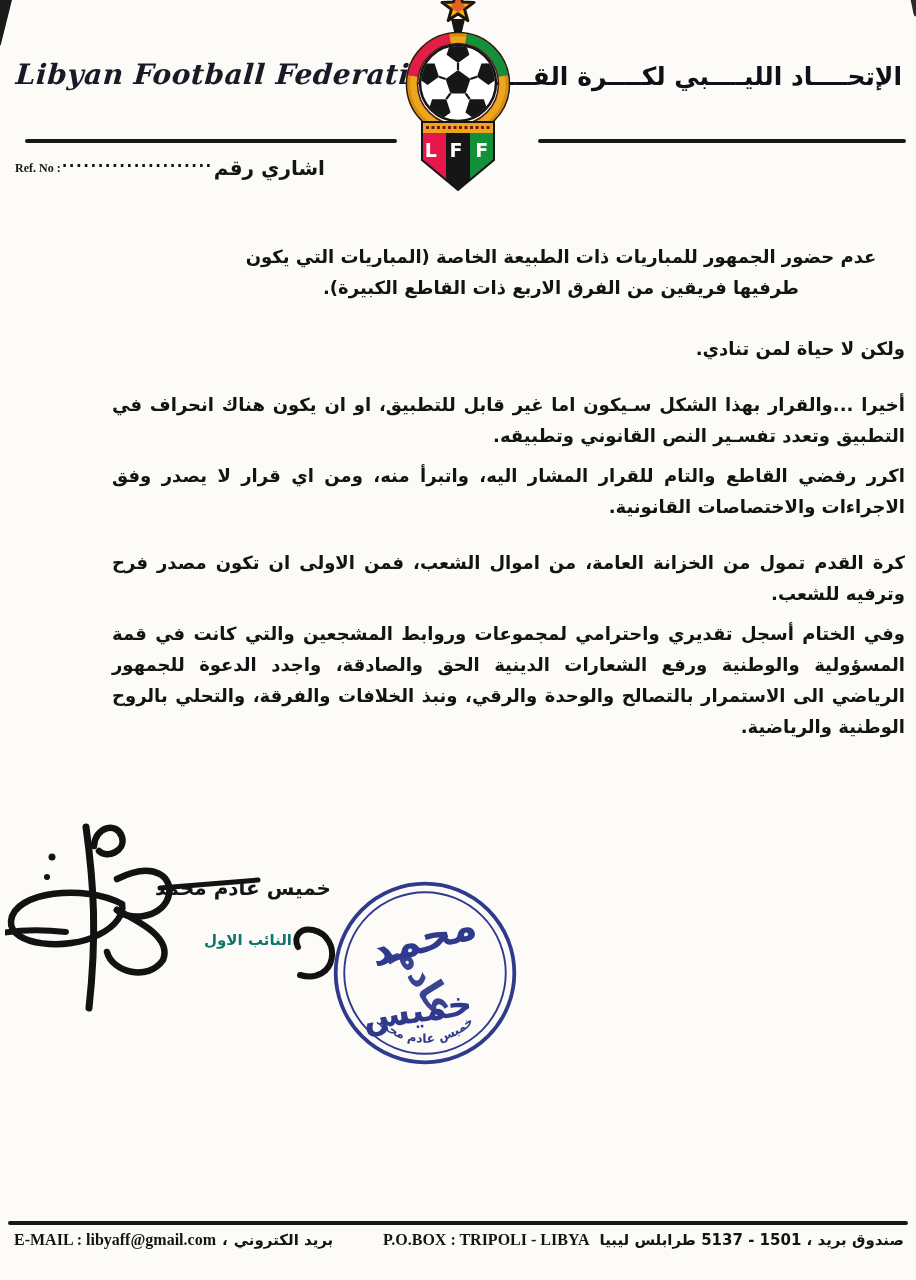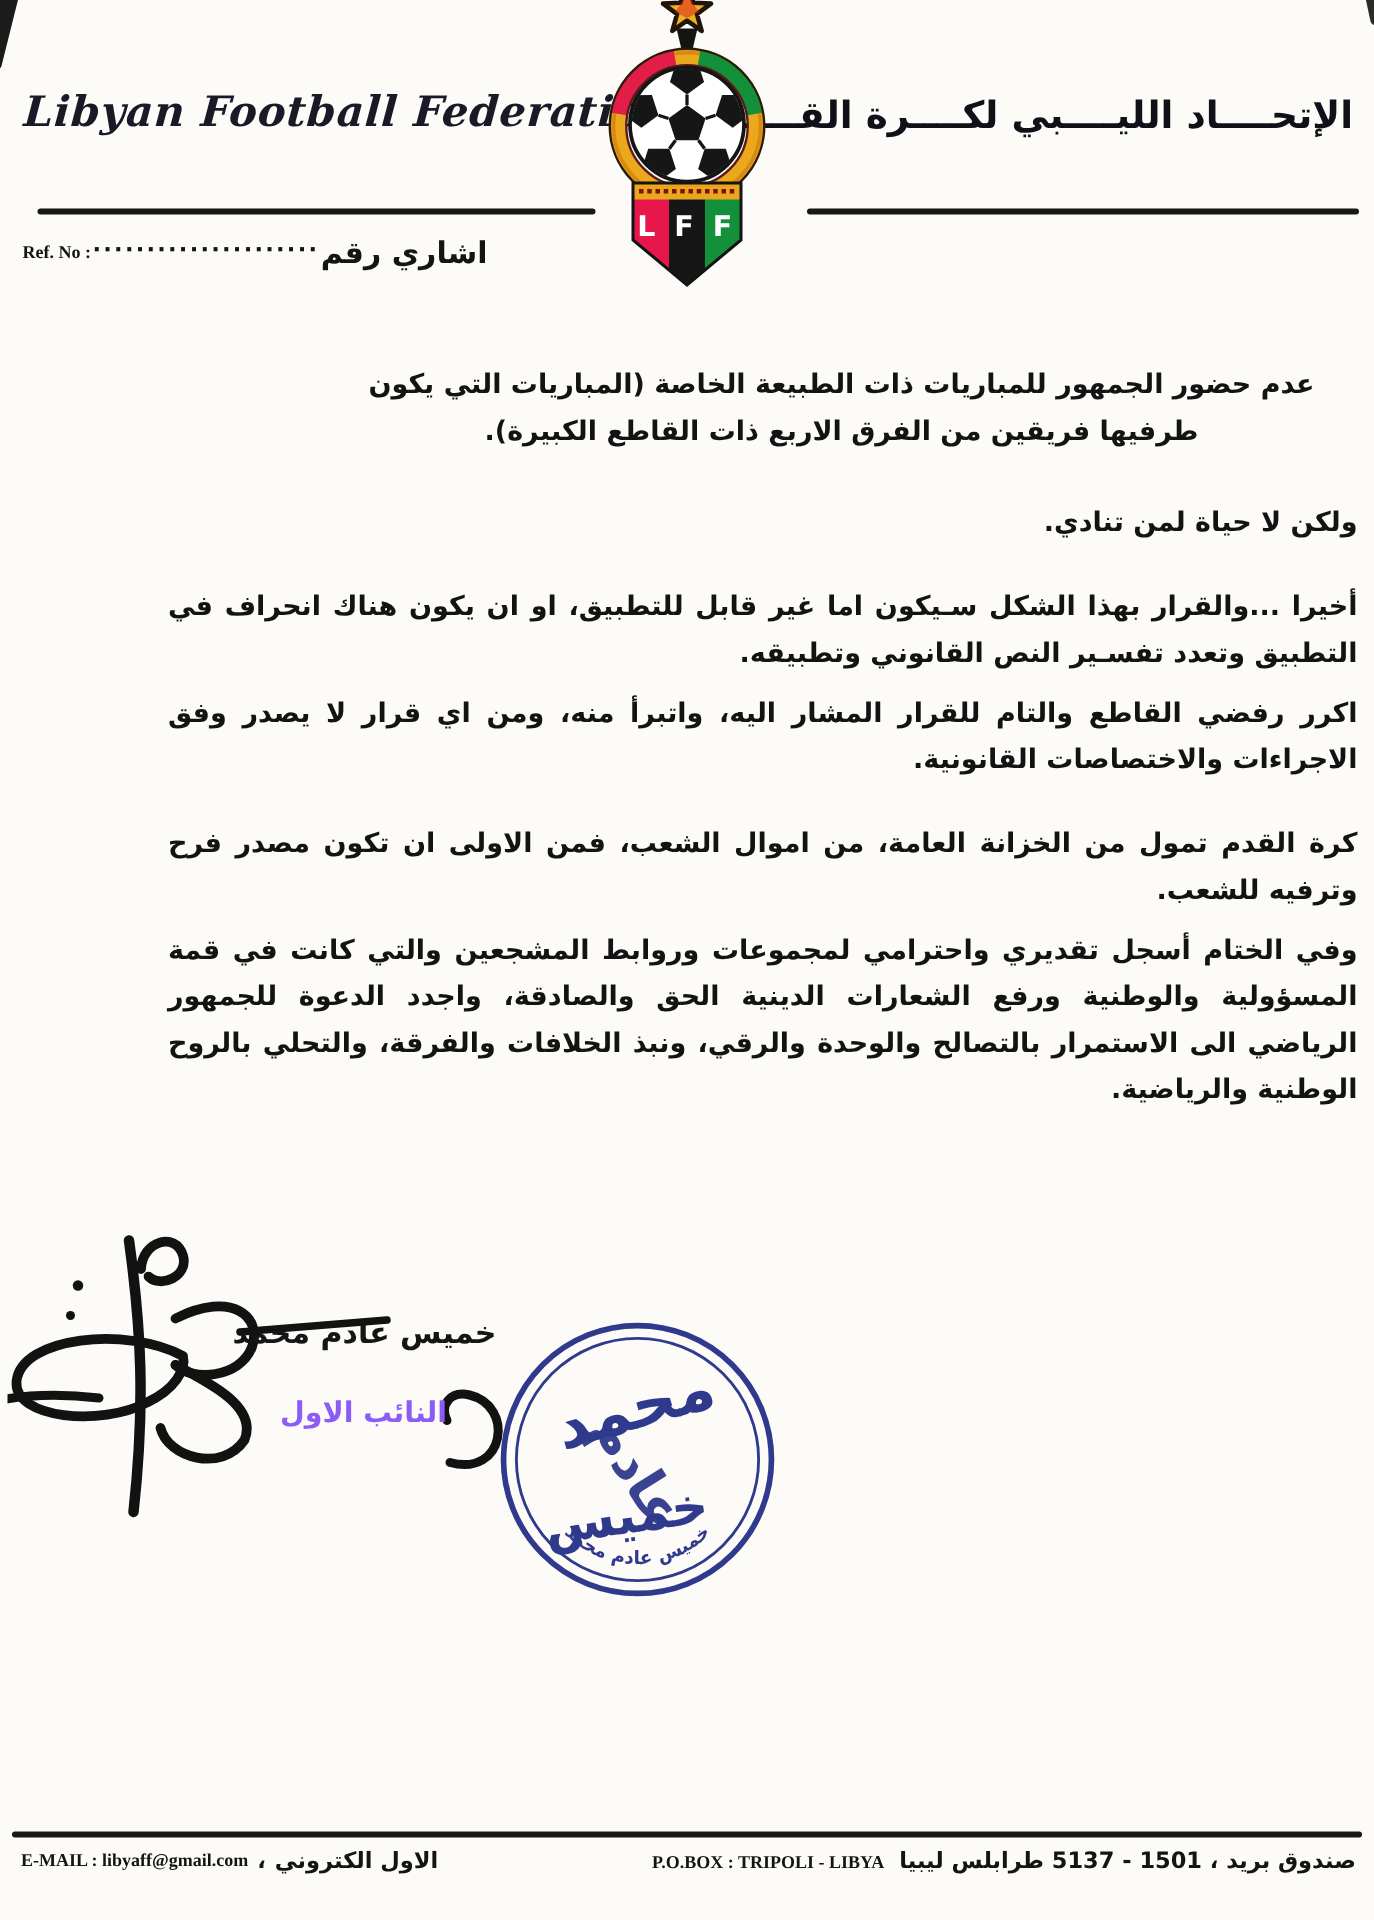--- a/index.html
+++ b/index.html
@@ -49,29 +49,29 @@
   .mt-d{margin-top:9px;}
 
   
   .sig-svg{position:absolute;left:5px;top:815px;}
   .sig-name{
     position:absolute;left:166px;top:876px;width:165px;text-align:center;
     direction:rtl;font-weight:bold;font-size:20px;white-space:nowrap;color:#151515;
   }
   .sig-title{
     position:absolute;left:198px;top:931px;width:100px;text-align:center;
-    direction:rtl;font-weight:bold;font-size:19px;white-space:nowrap;color:#8b5cf6;
+    direction:rtl;font-weight:bold;font-size:15px;white-space:nowrap;color:#0f766e;
   }
   .stamp-svg{position:absolute;left:330px;top:878px;}
 
   
   .footer-rule{position:absolute;left:8px;right:8px;top:1221px;height:3.5px;background:#181818;border-radius:2px;}
   .footer-left{position:absolute;left:14px;top:1231px;display:flex;align-items:center;gap:6px;font-weight:bold;font-size:15px;white-space:nowrap;}
   .footer-right{position:absolute;right:12px;top:1231px;display:flex;align-items:flex-end;gap:10px;font-weight:bold;font-size:15px;white-space:nowrap;}
-  .lat{font-family:"Liberation Serif","DejaVu Serif",serif;font-weight:bold;font-size:12px;}
+  .lat{font-family:"Liberation Serif","DejaVu Serif",serif;font-weight:bold;font-size:16px;}
   .arb{direction:rtl;font-weight:bold;font-size:15px;}
 </style>
 </head>
 <body>
 
 <div class="page">
 
   <div class="artifact-tl"></div>
   <div class="artifact-tr"></div>
 
@@ -183,21 +183,21 @@
     <text font-size="13" font-weight="bold" fill="#303a8d" font-family="DejaVu Sans, sans-serif">
       <textPath href="#stampArc" startOffset="50%" text-anchor="middle">خميس عادم محمد</textPath>
     </text>
   </svg>
 
   <div class="footer-rule"></div>
 
   <div class="footer-left">
     <span class="lat">E-MAIL : libyaff@gmail.com</span>
     <span class="arb">،</span>
-    <span class="arb">الاول الكتروني</span>
+    <span class="arb">بريد الكتروني</span>
   </div>
 
   <div class="footer-right">
     <span class="lat">P.O.BOX : TRIPOLI - LIBYA</span>
     <span class="arb">صندوق بريد ، 1501 - 5137 طرابلس ليبيا</span>
   </div>
 
 </div>
 
 </body></html>

